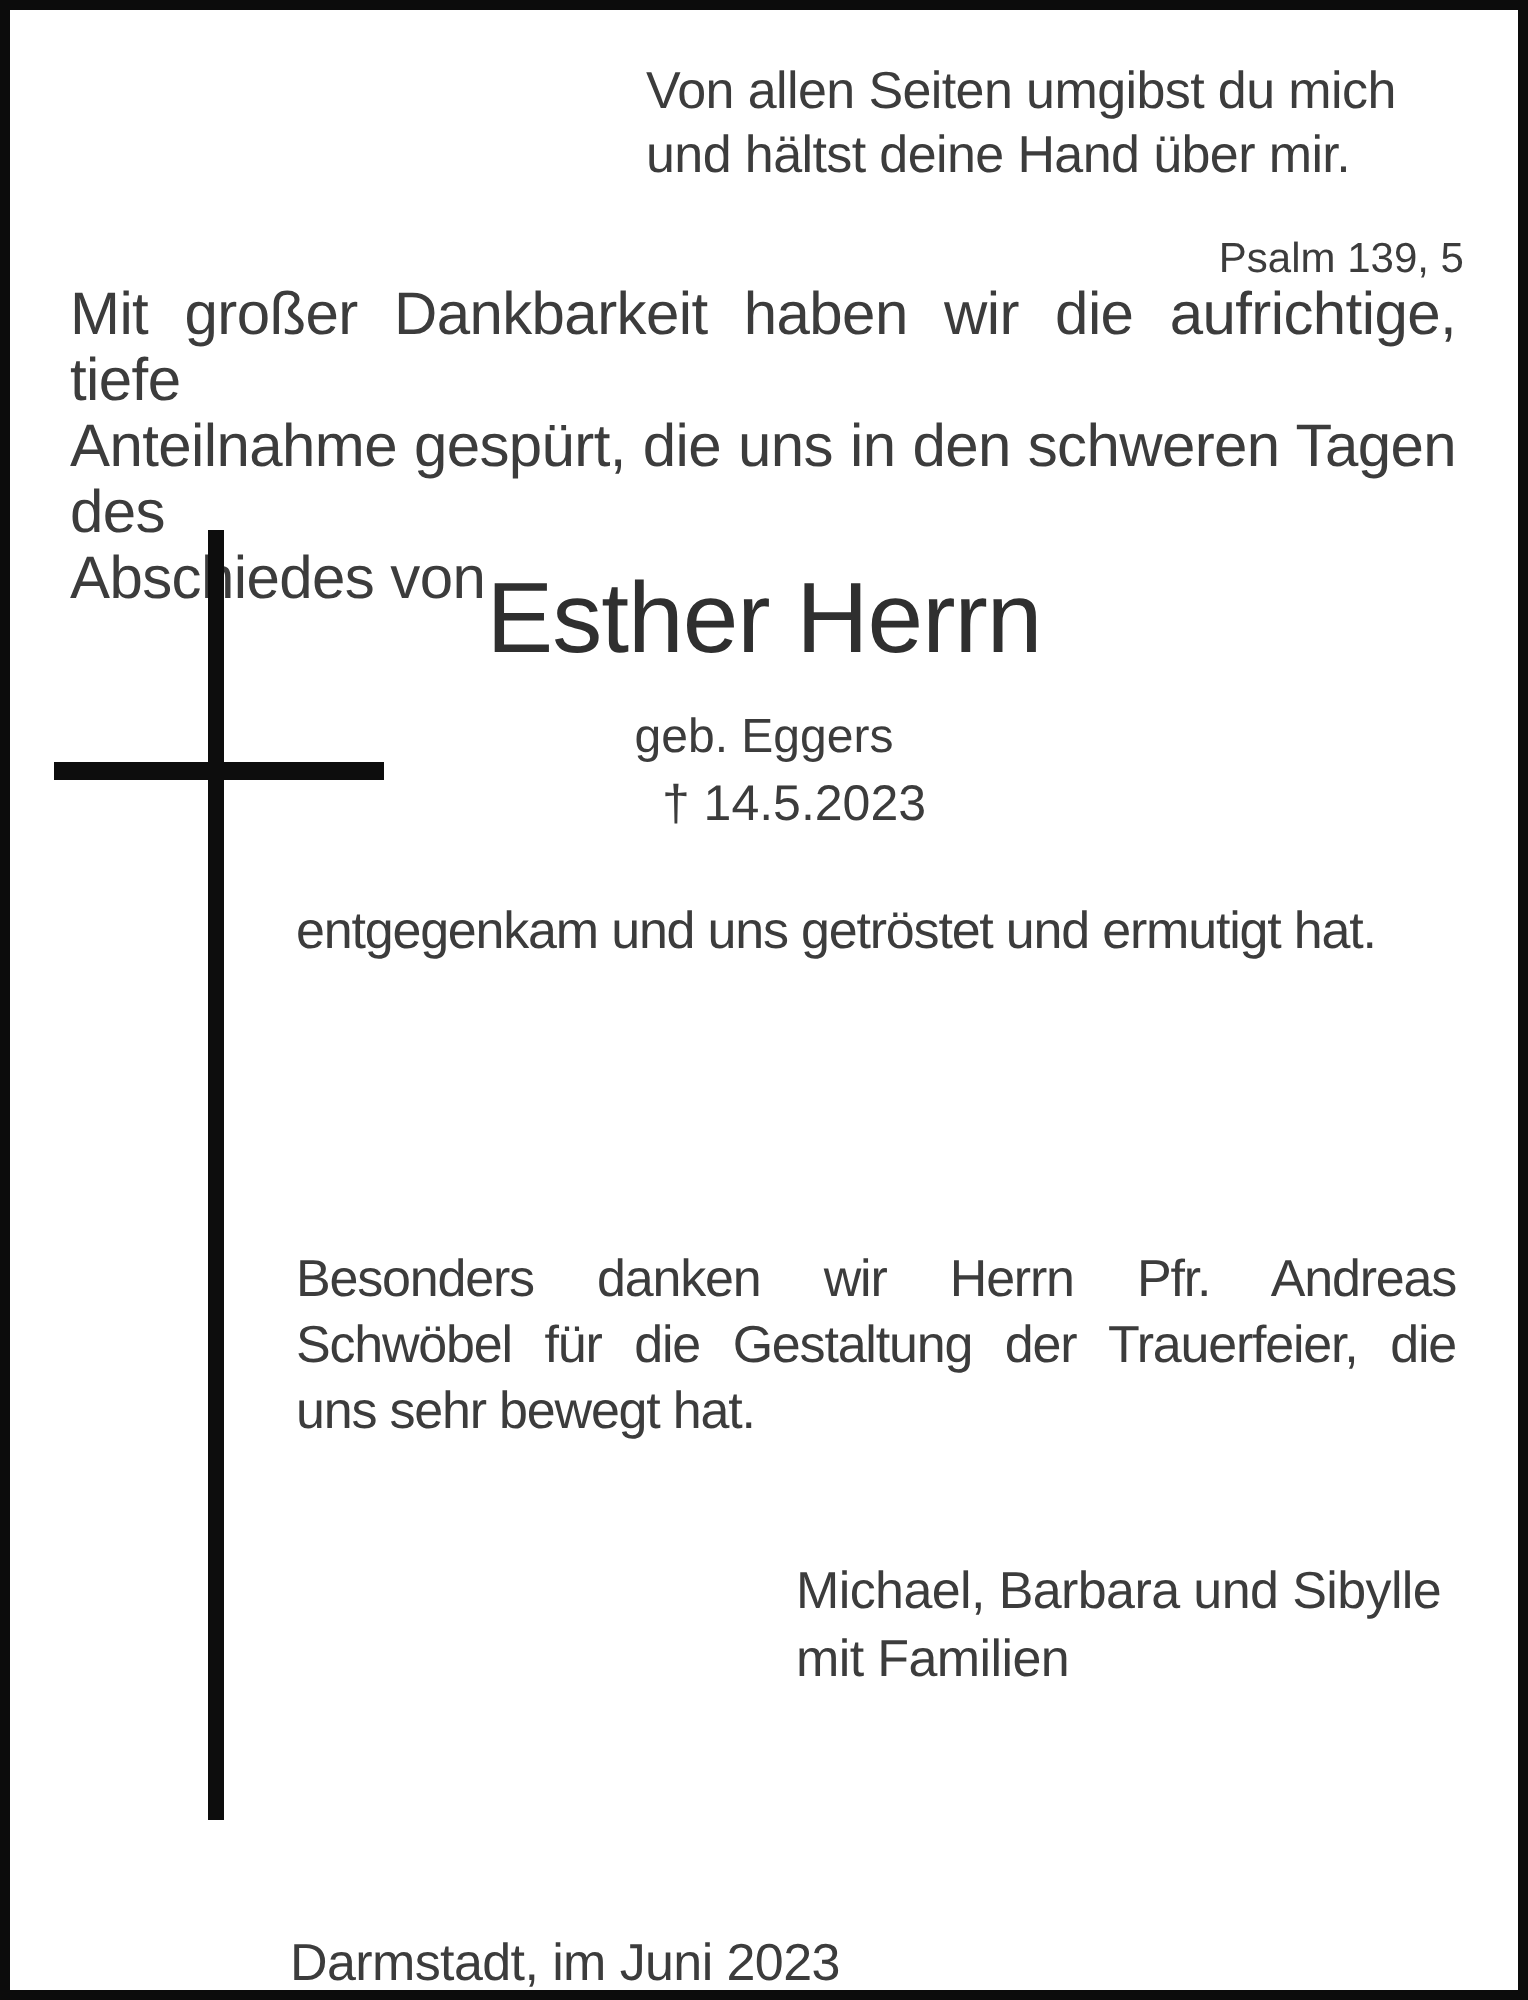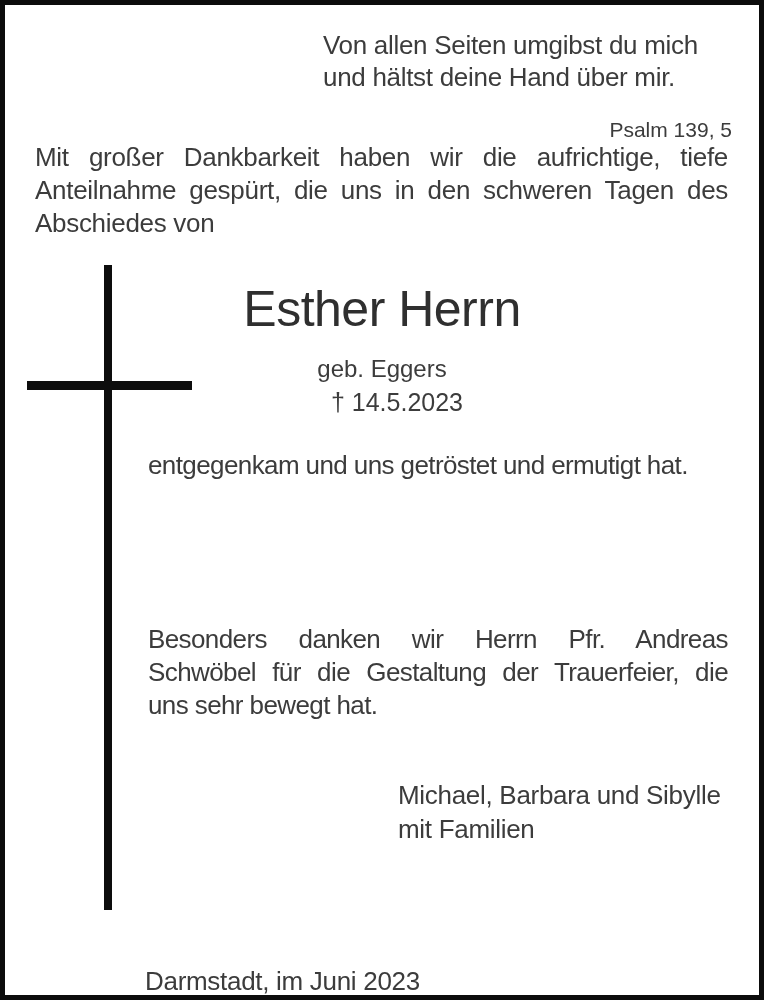--- a/index.html
+++ b/index.html
@@ -38,21 +38,21 @@
     white-space: nowrap;
     text-align: right;
     margin-top: 21px;
   }
 
   
   .intro {
     left: 30px;
     top: 136px;
     width: 693px;
-    font-size: 26px;
+    font-size: 30px;
     line-height: 33px;
     letter-spacing: -0.3px;
   }
 
   
   .cross-v {
     left: 99px;
     top: 260px;
     width: 8px;
     height: 645px;

